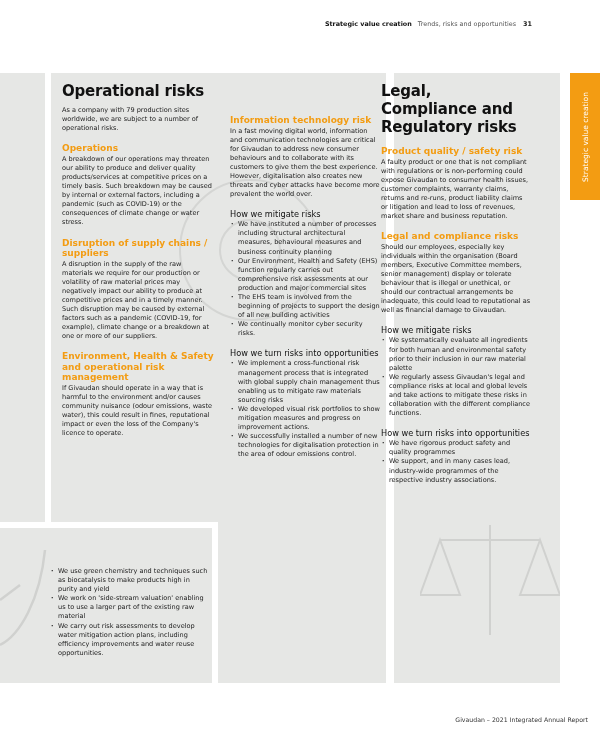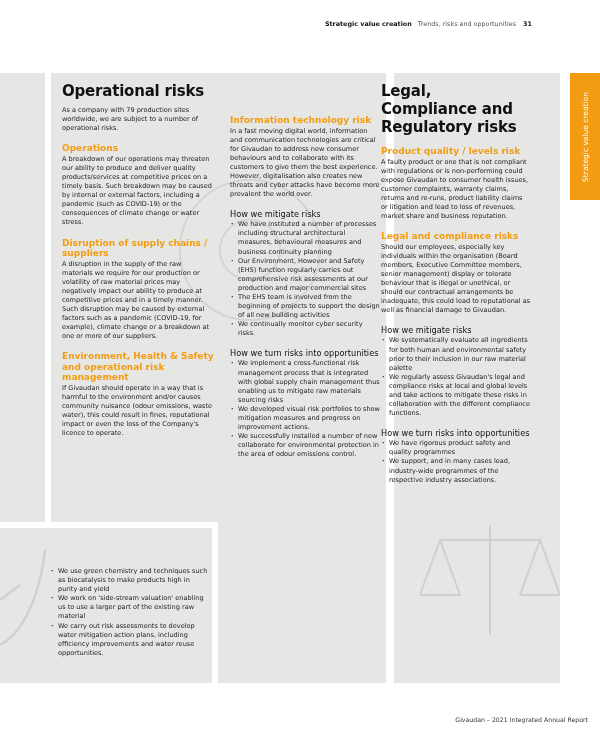--- a/index.html
+++ b/index.html
@@ -91,35 +91,35 @@
     <li>We carry out risk assessments to develop water mitigation action plans, including efficiency improvements and water reuse opportunities.</li>
   </ul>
 </div>
 
 <div class="col c2">
   <div class="h-orange" style="margin-top:16px">Information technology risk</div>
   <p>In a fast moving digital world, information and communication technologies are critical for Givaudan to address new consumer behaviours and to collaborate with its customers to give them the best experience. However, digitalisation also creates new threats and cyber attacks have become more prevalent the world over.</p>
   <div class="h-dark">How we mitigate risks</div>
   <ul>
     <li>We have instituted a number of processes including structural architectural measures, behavioural measures and business continuity planning</li>
-    <li>Our Environment, However and Safety (EHS) function regularly carries out comprehensive risk assessments at our production and major commercial sites</li>
+    <li>Our Environment, Health and Safety (EHS) function regularly carries out comprehensive risk assessments at our production and major commercial sites</li>
     <li>The EHS team is involved from the beginning of projects to support the design of all new building activities</li>
     <li>We continually monitor cyber security risks.</li>
   </ul>
   <div class="h-dark">How we turn risks into opportunities</div>
   <ul>
     <li>We implement a cross-functional risk management process that is integrated with global supply chain management thus enabling us to mitigate raw materials sourcing risks</li>
     <li>We developed visual risk portfolios to show mitigation measures and progress on improvement actions.</li>
-    <li>We successfully installed a number of new collaborate for environmental protection in the area of odour emissions control.</li>
+    <li>We successfully installed a number of new technologies for digitalisation protection in the area of odour emissions control.</li>
   </ul>
 </div>
 
 <div class="col c3">
   <div class="h1">Legal, Compliance and Regulatory risks</div>
-  <div class="h-orange">Product quality / levels risk</div>
+  <div class="h-orange">Product quality / safety risk</div>
   <p>A faulty product or one that is not compliant with regulations or is non-performing could expose Givaudan to consumer health issues, customer complaints, warranty claims, returns and re-runs, product liability claims or litigation and lead to loss of revenues, market share and business reputation.</p>
   <div class="h-orange">Legal and compliance risks</div>
   <p>Should our employees, especially key individuals within the organisation (Board members, Executive Committee members, senior management) display or tolerate behaviour that is illegal or unethical, or should our contractual arrangements be inadequate, this could lead to reputational as well as financial damage to Givaudan.</p>
   <div class="h-dark">How we mitigate risks</div>
   <ul>
     <li>We systematically evaluate all ingredients for both human and environmental safety prior to their inclusion in our raw material palette</li>
     <li>We regularly assess Givaudan's legal and compliance risks at local and global levels and take actions to mitigate these risks in collaboration with the different compliance functions.</li>
   </ul>
   <div class="h-dark">How we turn risks into opportunities</div>
   <ul>

